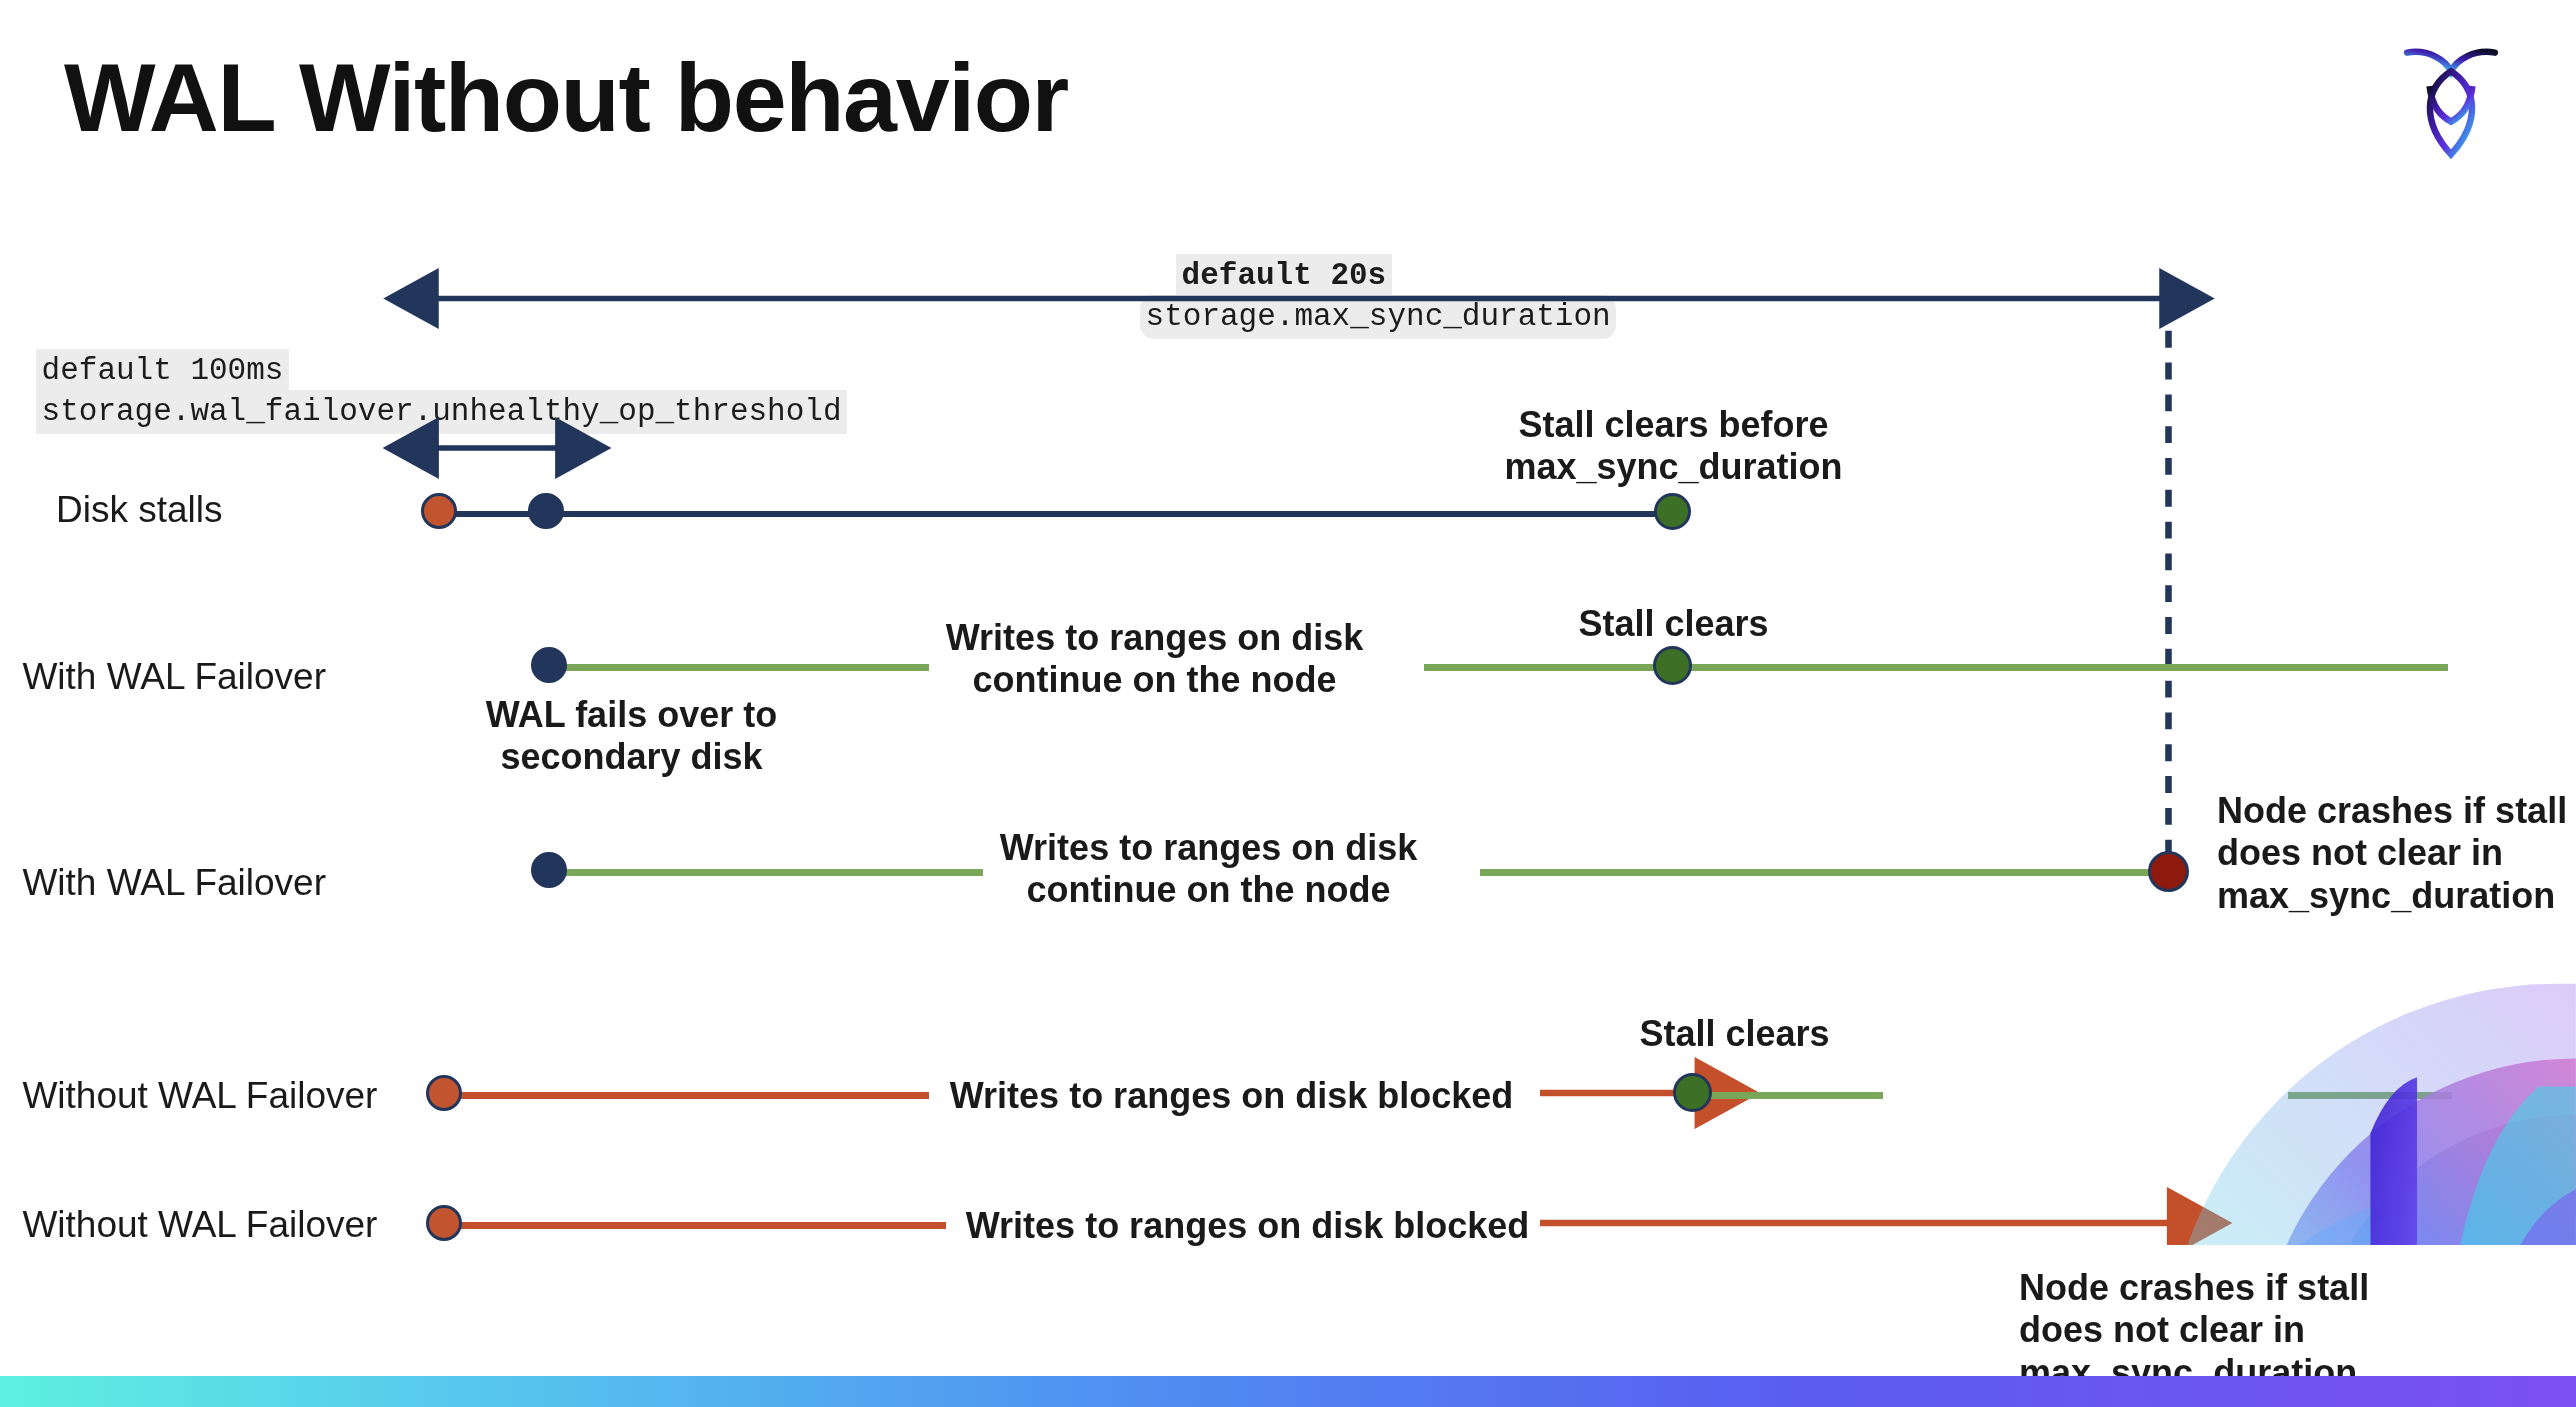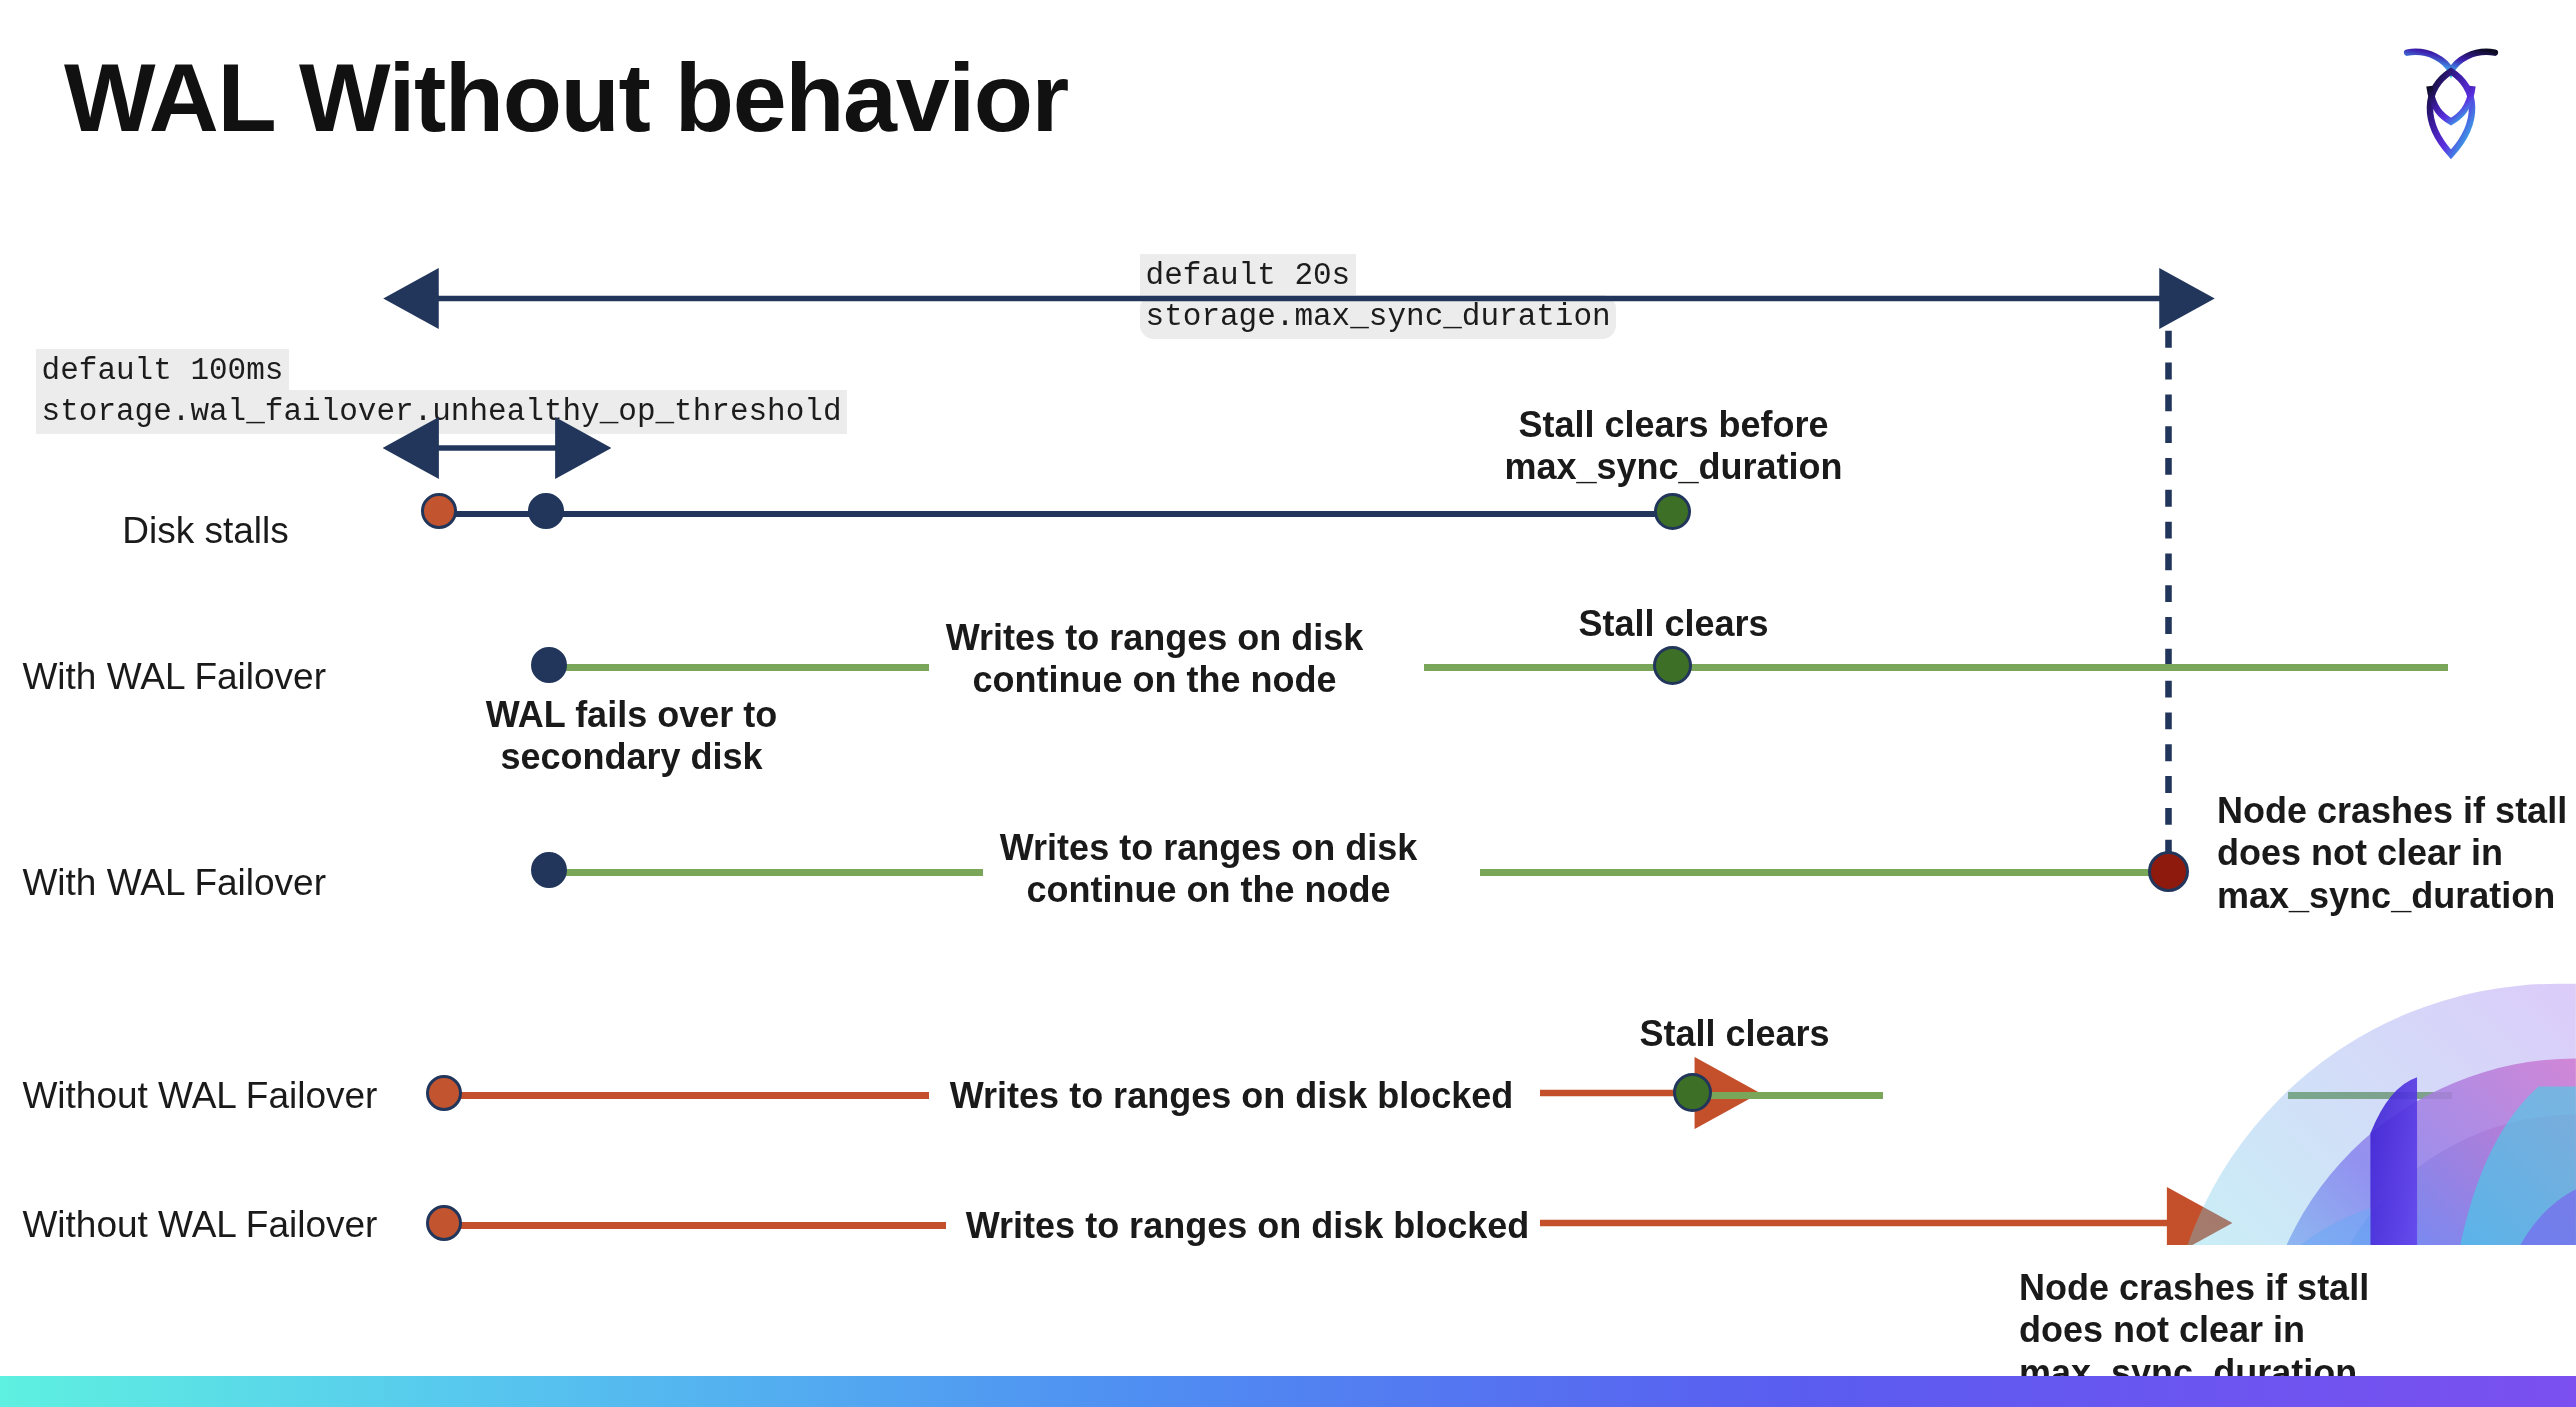--- a/index.html
+++ b/index.html
@@ -142,21 +142,21 @@
         <stop offset="75%" stop-color="#3ea8f0"></stop>
         <stop offset="100%" stop-color="#2ae6e0"></stop>
       </linearGradient>
     </defs>
     <path d="M43,36 C66,32 84,44 90,56 C96,44 114,32 137,36" fill="none" stroke="url(#lg2)" stroke-width="7" stroke-linecap="round"></path>
     <path d="M90,56 C62,74 58,110 90,145 C122,110 118,74 90,56 Z" fill="none" stroke="url(#lg1)" stroke-width="7"></path>
     <path d="M67,72 C70,96 80,104 90,110 C100,104 110,96 113,72" fill="none" stroke="url(#lg1)" stroke-width="7"></path>
     <path d="M90,110 L90,145" fill="none" stroke="url(#lg1)" stroke-width="7"></path>
   </svg>
 
-  <div class="code" style="left:1140px; top:254px;">default 20s</div>
+  <div class="code" style="left:1176px; top:254px;font-weight:bold;">default 20s</div>
   <div class="code" style="left:1140px; top:295px;border-radius:14px;">storage.max_sync_duration</div>
 
   <svg class="ovl" style="left:411px; top:280px; width:1776px; height:37px;" viewBox="0 0 1900 40">
     <defs>
       <marker id="ar-l" markerWidth="11" markerHeight="11" refX="9" refY="5.5" orient="auto">
         <path d="M10,0 L10,11 L0,5.5 Z" fill="#22365c"></path>
       </marker>
       <marker id="ar-r" markerWidth="11" markerHeight="11" refX="2" refY="5.5" orient="auto">
         <path d="M1,0 L1,11 L11,5.5 Z" fill="#22365c"></path>
       </marker>
@@ -168,21 +168,21 @@
     <line x1="8" y1="0" x2="8" y2="618" stroke="#22365c" stroke-width="7" stroke-dasharray="18,16"></line>
   </svg>
 
   <div class="code" style="left:36px; top:349px;">default 100ms</div>
   <div class="code" style="left:36px; top:390px;">storage.wal_failover.unhealthy_op_threshold</div>
 
   <svg class="ovl" style="left:422px; top:432px; width:150px; height:32px;" viewBox="0 0 160 34">
     <line x1="12" y1="17" x2="148" y2="17" stroke="#22365c" stroke-width="6" marker-start="url(#ar-l)" marker-end="url(#ar-r)"></line>
   </svg>
 
-  <div class="rowlabel r" style="left:56px; top:510px; width:299px; text-align:center;">Disk stalls</div>
+  <div class="rowlabel r" style="left:56px; top:489px; width:299px; text-align:left;">Disk stalls</div>
 
   <div class="line navy" style="left:437px; top:511px; width:1234px; border-top-width:6.5px;"></div>
 
   <div class="dot dot-orange" style="left:421px; top:493px; width:36px; height:36px;"></div>
   <div class="dot dot-navy" style="left:528px; top:493px; width:36px; height:36px;"></div>
   <div class="dot dot-green" style="left:1654px; top:493px; width:37px; height:37px;"></div>
 
   <div class="txt c" style="left:1421px; top:404px; width:505px;">Stall clears before
 max_sync_duration</div>
 

